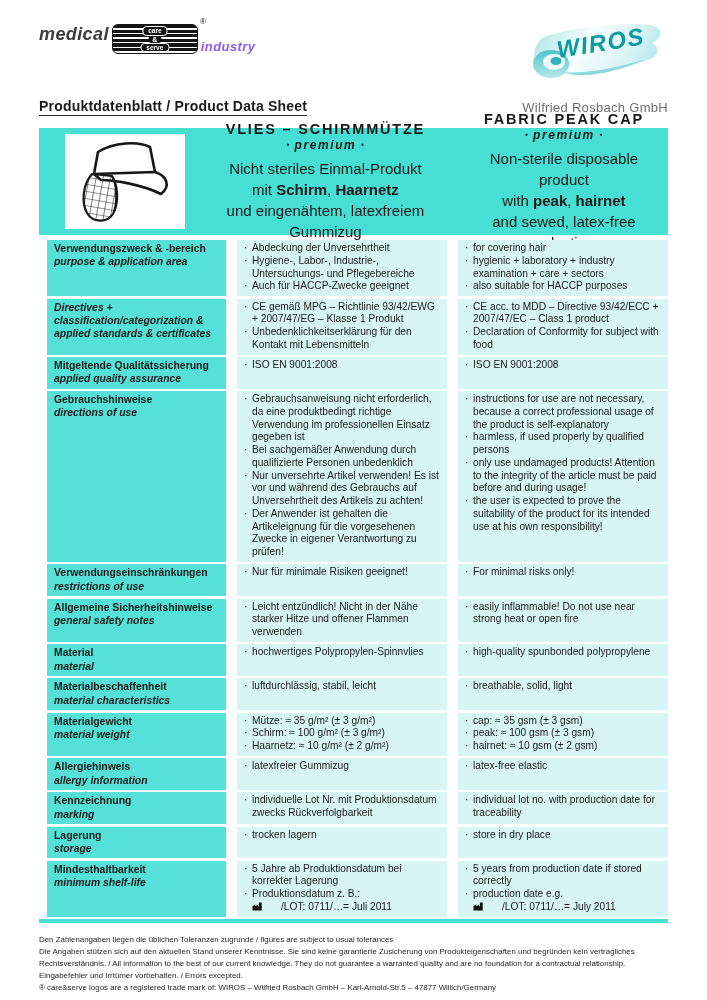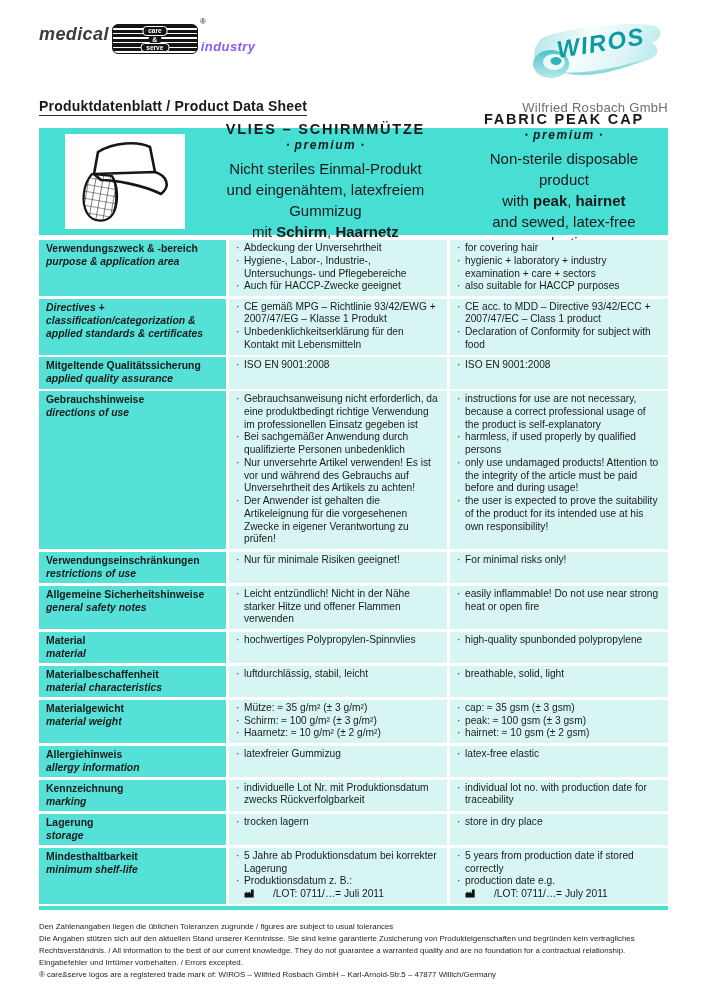--- a/index.html
+++ b/index.html
@@ -39,21 +39,21 @@
   .b-col{text-align:center;padding:0 4px;}
   .b-col.de{flex:1.45;}
   .b-col.en{flex:1;}
   .b-title{font-size:14.5px;font-weight:bold;letter-spacing:1.8px;}
   .b-premium{font-size:12px;font-weight:bold;font-style:italic;letter-spacing:1.6px;margin-top:1px;}
   .b-premium .sq{font-size:8px;font-style:normal;vertical-align:2px;letter-spacing:0;}
   .b-sub{font-size:15px;line-height:1.4;margin-top:6px;}
   
   .spec-table{margin-top:5px;}
   .t-row{display:grid;grid-template-columns:187px 1fr 1fr;column-gap:3px;margin-bottom:2.5px;}
-  .cell{padding:2px 7px 3px;}
+  .cell{padding:2px 7px 3px;margin-left:8px;}
   .lab{background:var(--teal-label);font-size:10.4px;font-weight:bold;line-height:1.28;overflow-wrap:break-word;}
   .lab-en{font-style:italic;}
   .content{background:var(--cell);font-size:10.2px;line-height:1.25;}
   .bullet{display:flex;}
   .bullet .dot{width:8px;flex:none;}
   .bullet .btxt{flex:1;}
   .cont{padding-left:8px;display:flex;align-items:center;gap:18px;}
   .cont svg{flex:none;position:relative;top:1px;}
   .table-bottom-bar{height:4px;background:var(--teal);}
   
@@ -123,22 +123,22 @@
     </div>
     <div class="b-col de">
       <div class="b-title">VLIES – SCHIRMMÜTZE</div>
       <div class="b-premium">
         <span class="sq">▪</span>
         <span>premium</span>
         <span class="sq">▪</span>
       </div>
       <div class="b-sub">
         <div>Nicht steriles Einmal-Produkt</div>
+        <div><span>mit </span><b>Schirm</b><span>, </span><b>Haarnetz</b></div>
         <div>und eingenähtem, latexfreiem Gummizug</div>
-        <div><span>mit </span><b>Schirm</b><span>, </span><b>Haarnetz</b></div>
       </div>
     </div>
     <div class="b-col en">
       <div class="b-title">FABRIC PEAK CAP</div>
       <div class="b-premium">
         <span class="sq">▪</span>
         <span>premium</span>
         <span class="sq">▪</span>
       </div>
       <div class="b-sub">

